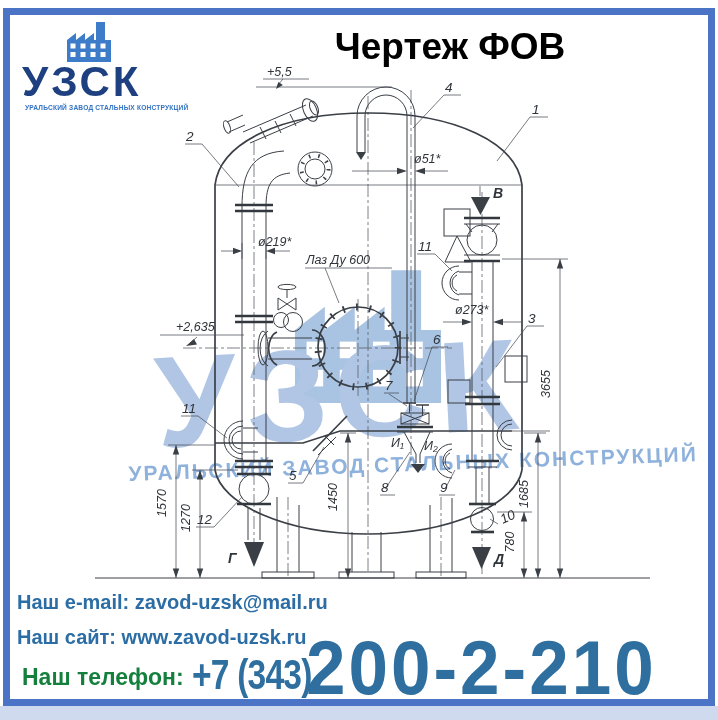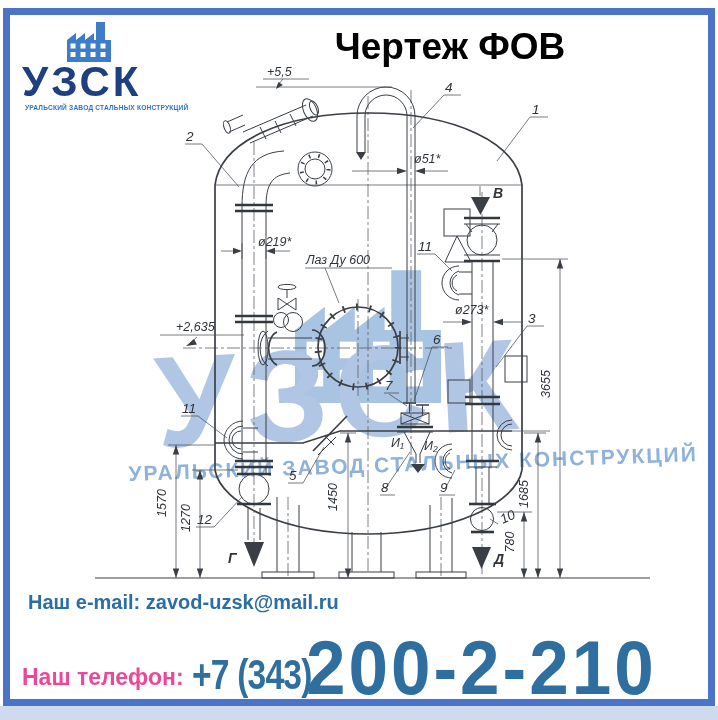--- a/index.html
+++ b/index.html
@@ -26,24 +26,24 @@
   .s3{stroke:#33383f;fill:none;stroke-width:2.6;}
   .th{stroke:#4a4f57;fill:none;stroke-width:.75;}
   .cl{stroke:#5a5f68;fill:none;stroke-width:.8;stroke-dasharray:13 3 3 3;}
   .f{fill:#3a3f46;stroke:none;}
   .bolts{stroke:#3a3f46;fill:none;stroke-width:7;stroke-dasharray:1.8 11.5;}
   .bolts2{stroke:#3a3f46;fill:none;stroke-width:4;stroke-dasharray:1.5 8;}
   .dimt{fill:#2f343b;font-style:italic;font-size:12.5px;}
   .co{fill:#2f343b;font-style:italic;font-size:13.5px;}
   .fl{fill:#2f343b;font-style:italic;font-weight:bold;font-size:14px;}
   
-  .contact{position:absolute;left:28px;font-weight:bold;font-size:20px;color:#2b6da4;}
+  .contact{position:absolute;left:17px;font-weight:bold;font-size:20px;color:#2b6da4;}
   .email-line{top:591px;}
   .site-line{top:626px;}
-  .phone-label{position:absolute;left:22px;top:664px;font-size:23px;font-weight:bold;color:#ec4899;}
+  .phone-label{position:absolute;left:22px;top:664px;font-size:23px;font-weight:bold;color:#15803d;}
   .phone-code{position:absolute;left:192px;top:650px;font-size:43px;font-weight:800;color:#2e6f9f;
               transform:scaleX(.78);transform-origin:left top;letter-spacing:-1px;}
   .phone-number{position:absolute;left:306px;top:630px;font-size:71px;font-weight:800;color:#2e6f9f;
               letter-spacing:3px;transform:scaleY(1.06);transform-origin:left top;line-height:1;}
 </style>
 </head>
 <body>
 
 <div class="page">
 
@@ -302,17 +302,21 @@
       <rect x="73" y="70" width="10" height="10" fill="#fff"></rect>
   </svg>
   <div class="logo-name">УЗСК</div>
   <div class="logo-tagline">УРАЛЬСКИЙ ЗАВОД СТАЛЬНЫХ КОНСТРУКЦИЙ</div>
   <div class="title">Чертеж ФОВ</div>
 
   <div class="contact email-line">
     <span>Наш e-mail:</span>
     <span>zavod-uzsk@mail.ru</span>
   </div>
+  <div class="contact site-line">
+    <span>Наш сайт:</span>
+    <span>www.zavod-uzsk.ru</span>
+  </div>
   <div class="phone-label">Наш телефон:</div>
   <div class="phone-code">+7 (343)</div>
   <div class="phone-number">200-2-210</div>
 
 </div>
 
 </body></html>

